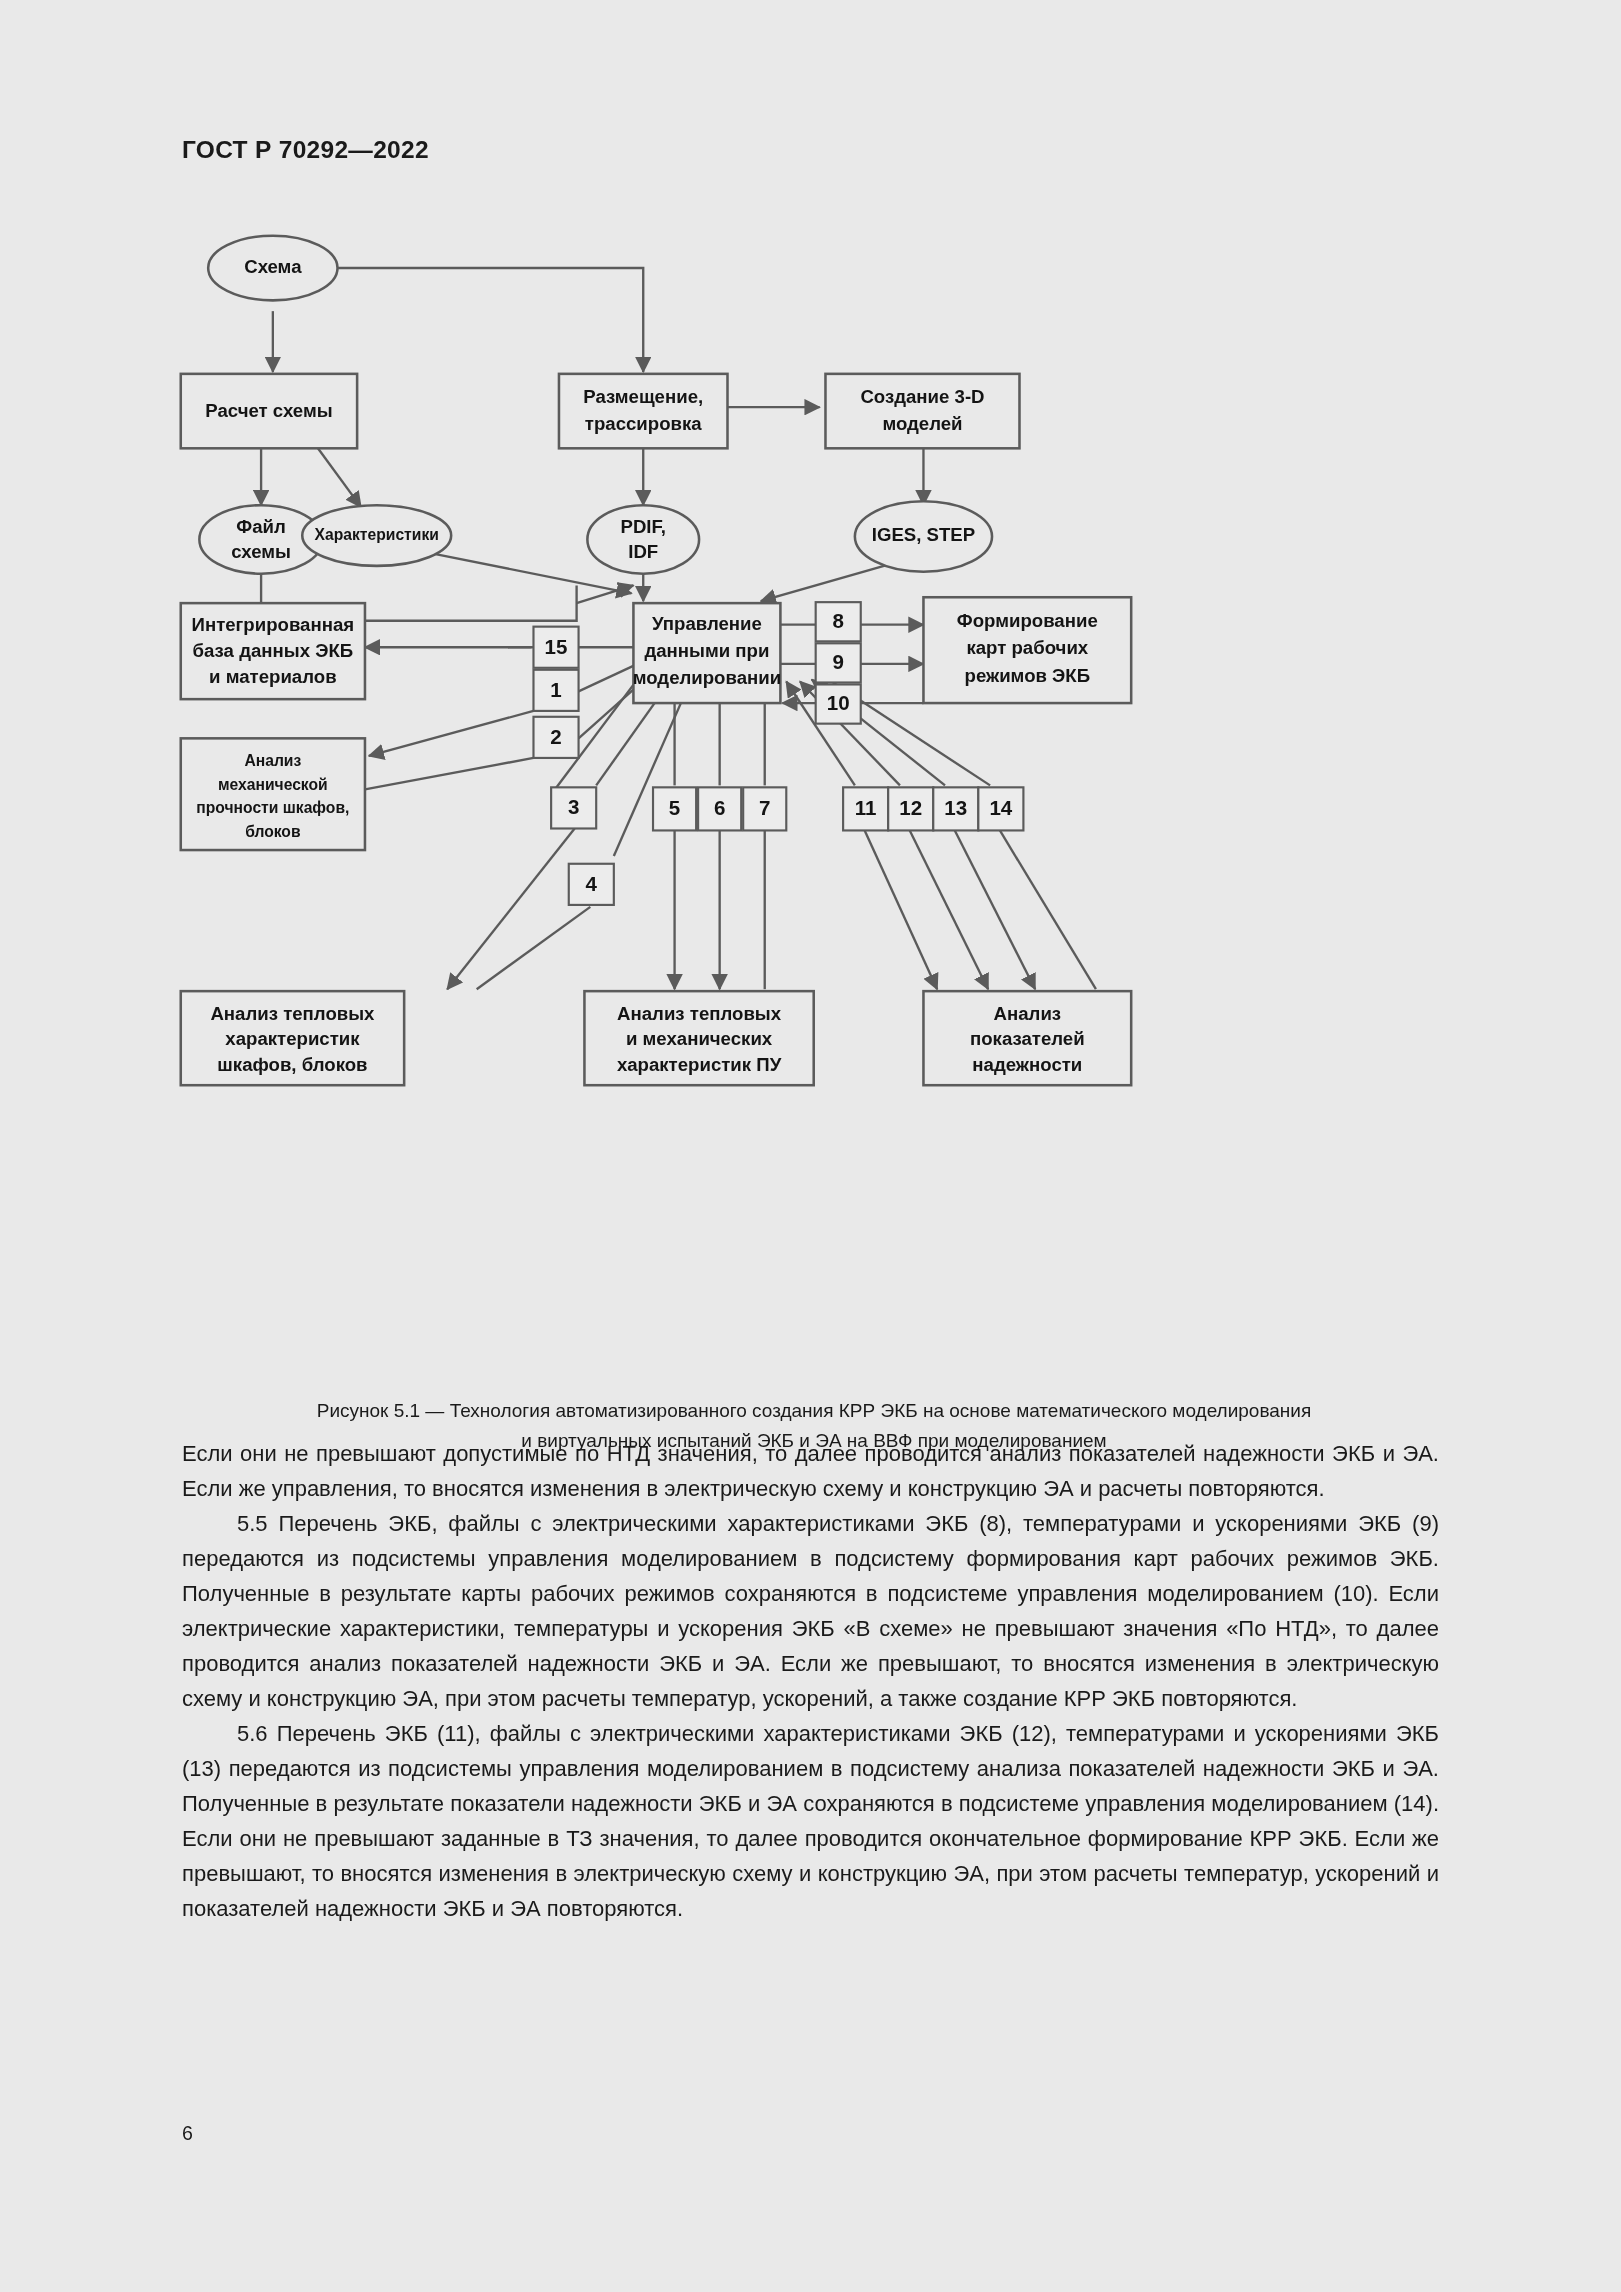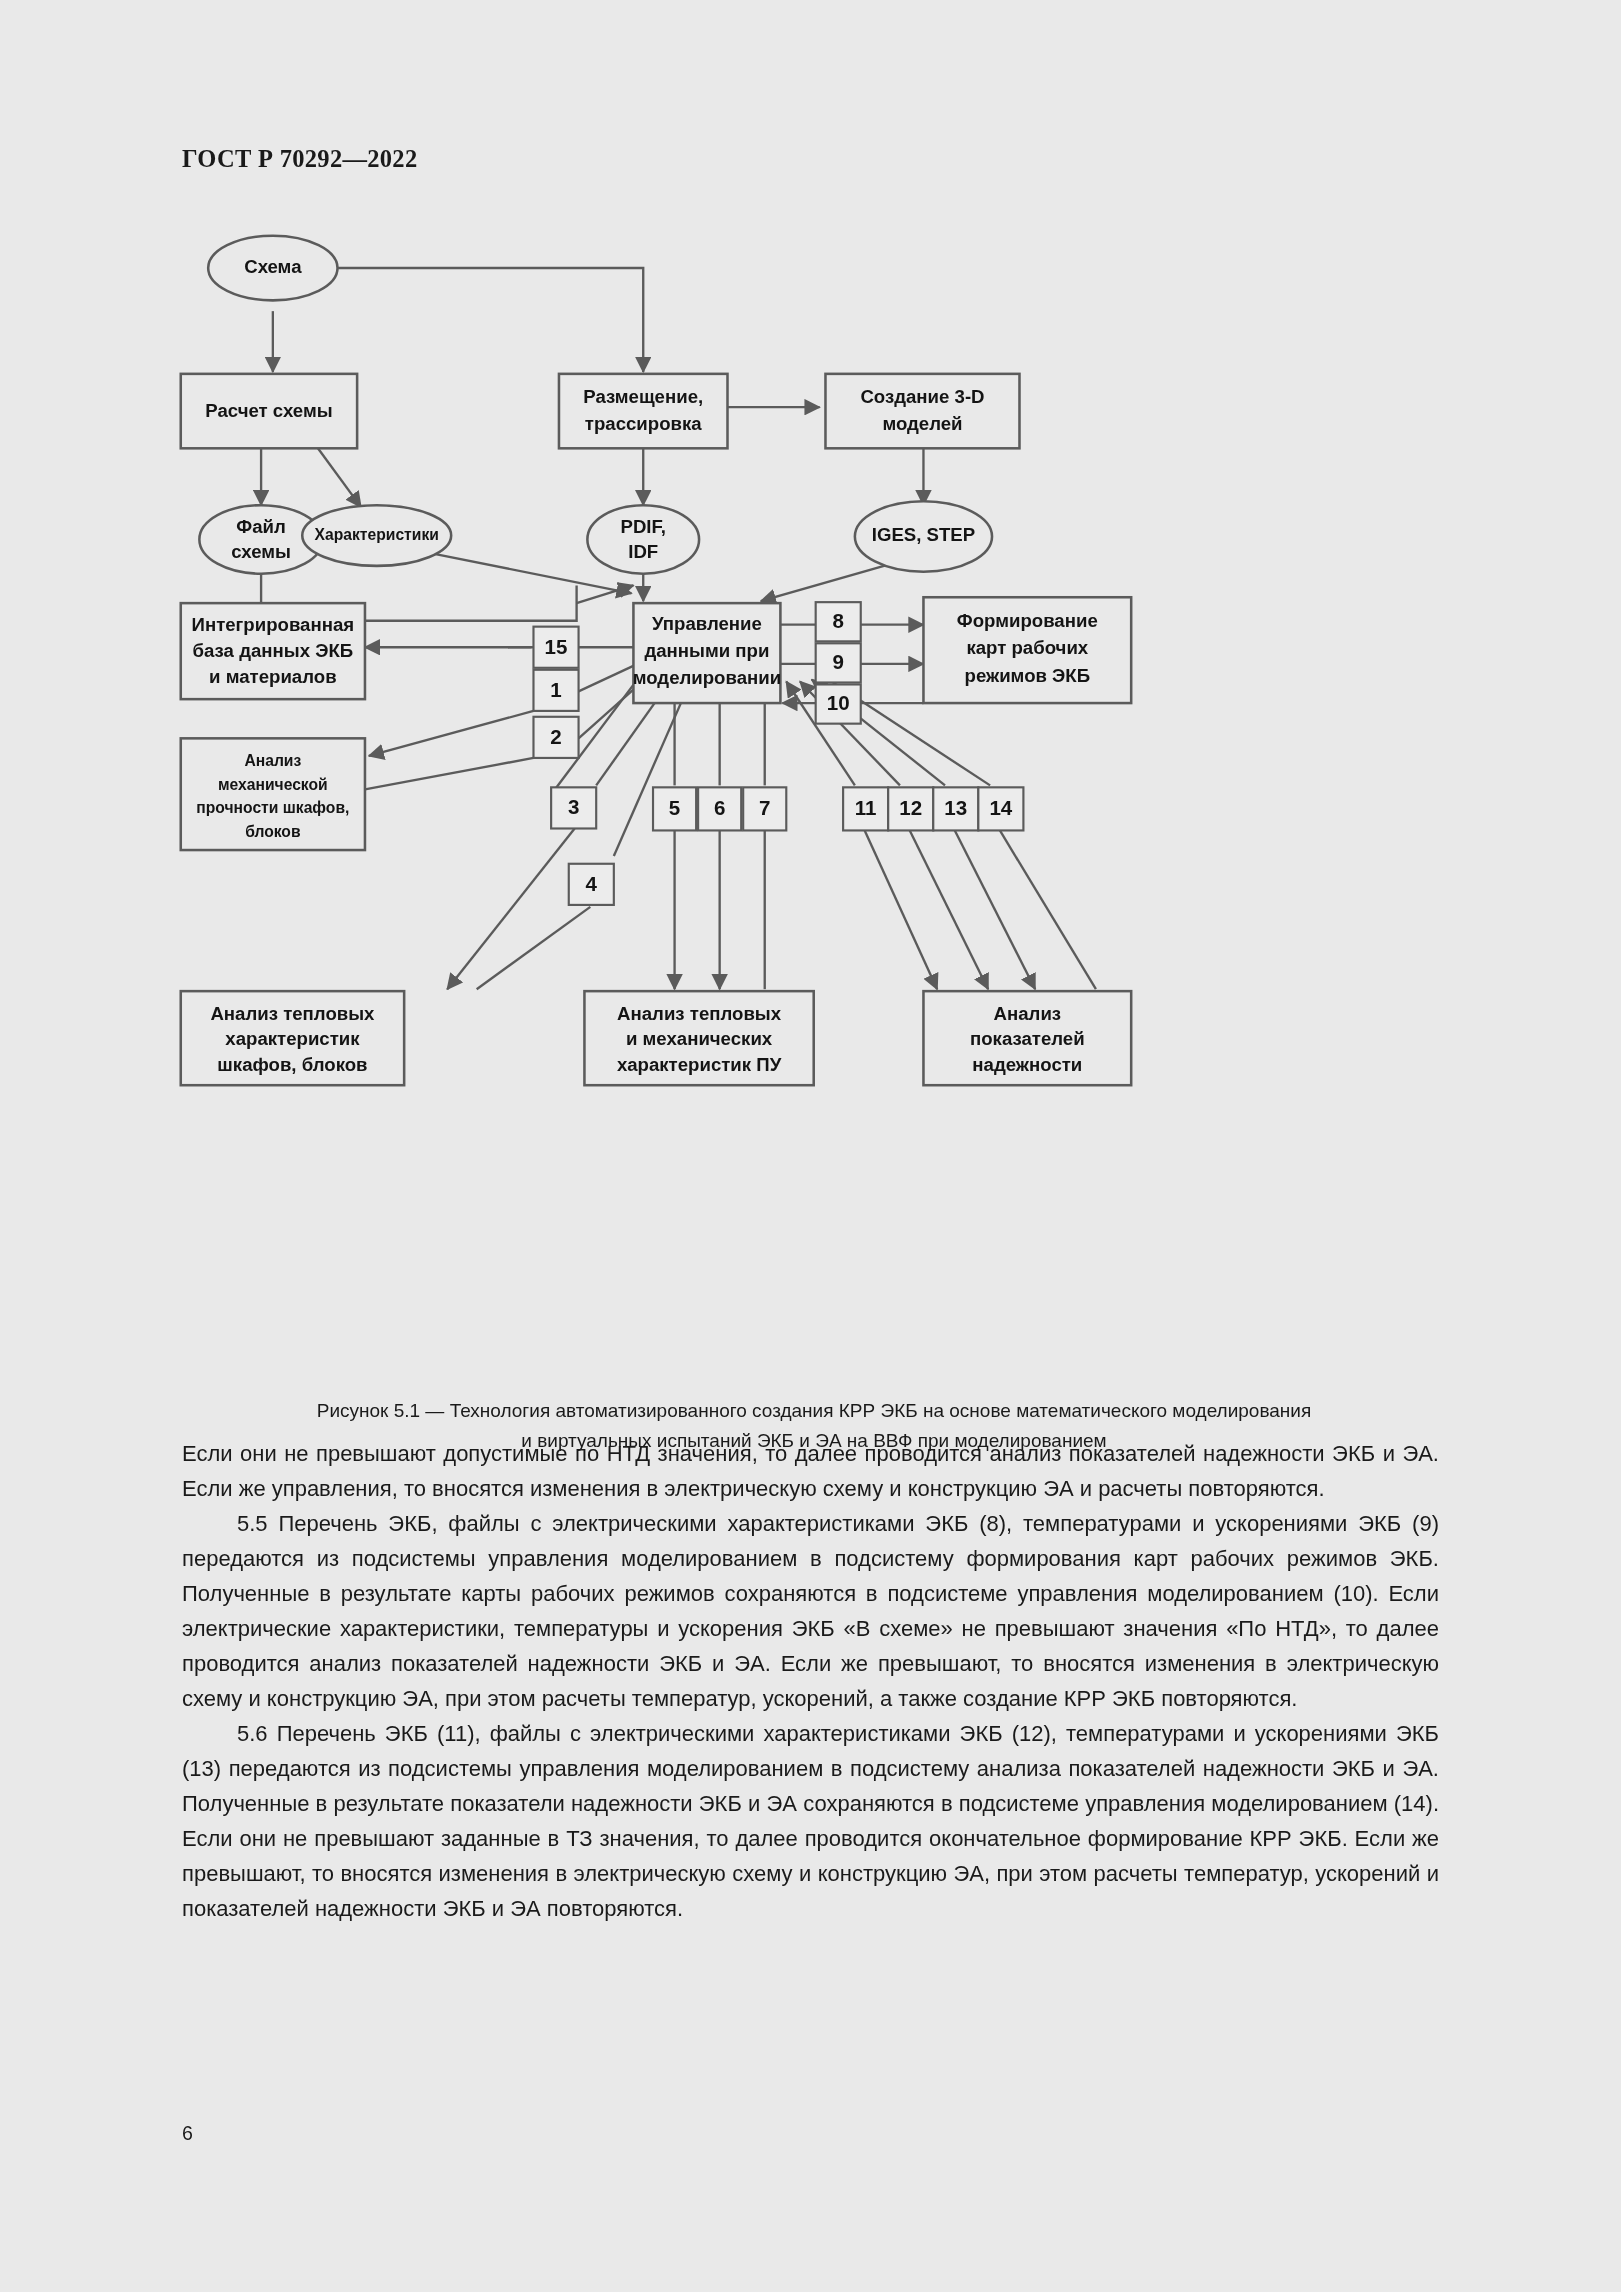--- a/index.html
+++ b/index.html
@@ -17,26 +17,25 @@
     overflow: hidden;
   }
   .page {
     position: absolute;
     inset: 0;
     background: #e9e9e9;
   }
   .doc-header {
     position: absolute;
     left: 182px;
-    top: 145px;
+    top: 136px;
     font-size: 24.5px;
     font-weight: bold;
     letter-spacing: 0.3px;
     white-space: nowrap;
-    font-family: Liberation Serif, serif;
   }
   .figure-wrap {
     position: absolute;
     left: 153px;
     top: 221px;
     width: 1294px;
     height: 1117px;
   }
   svg.figure {
     display: block;

